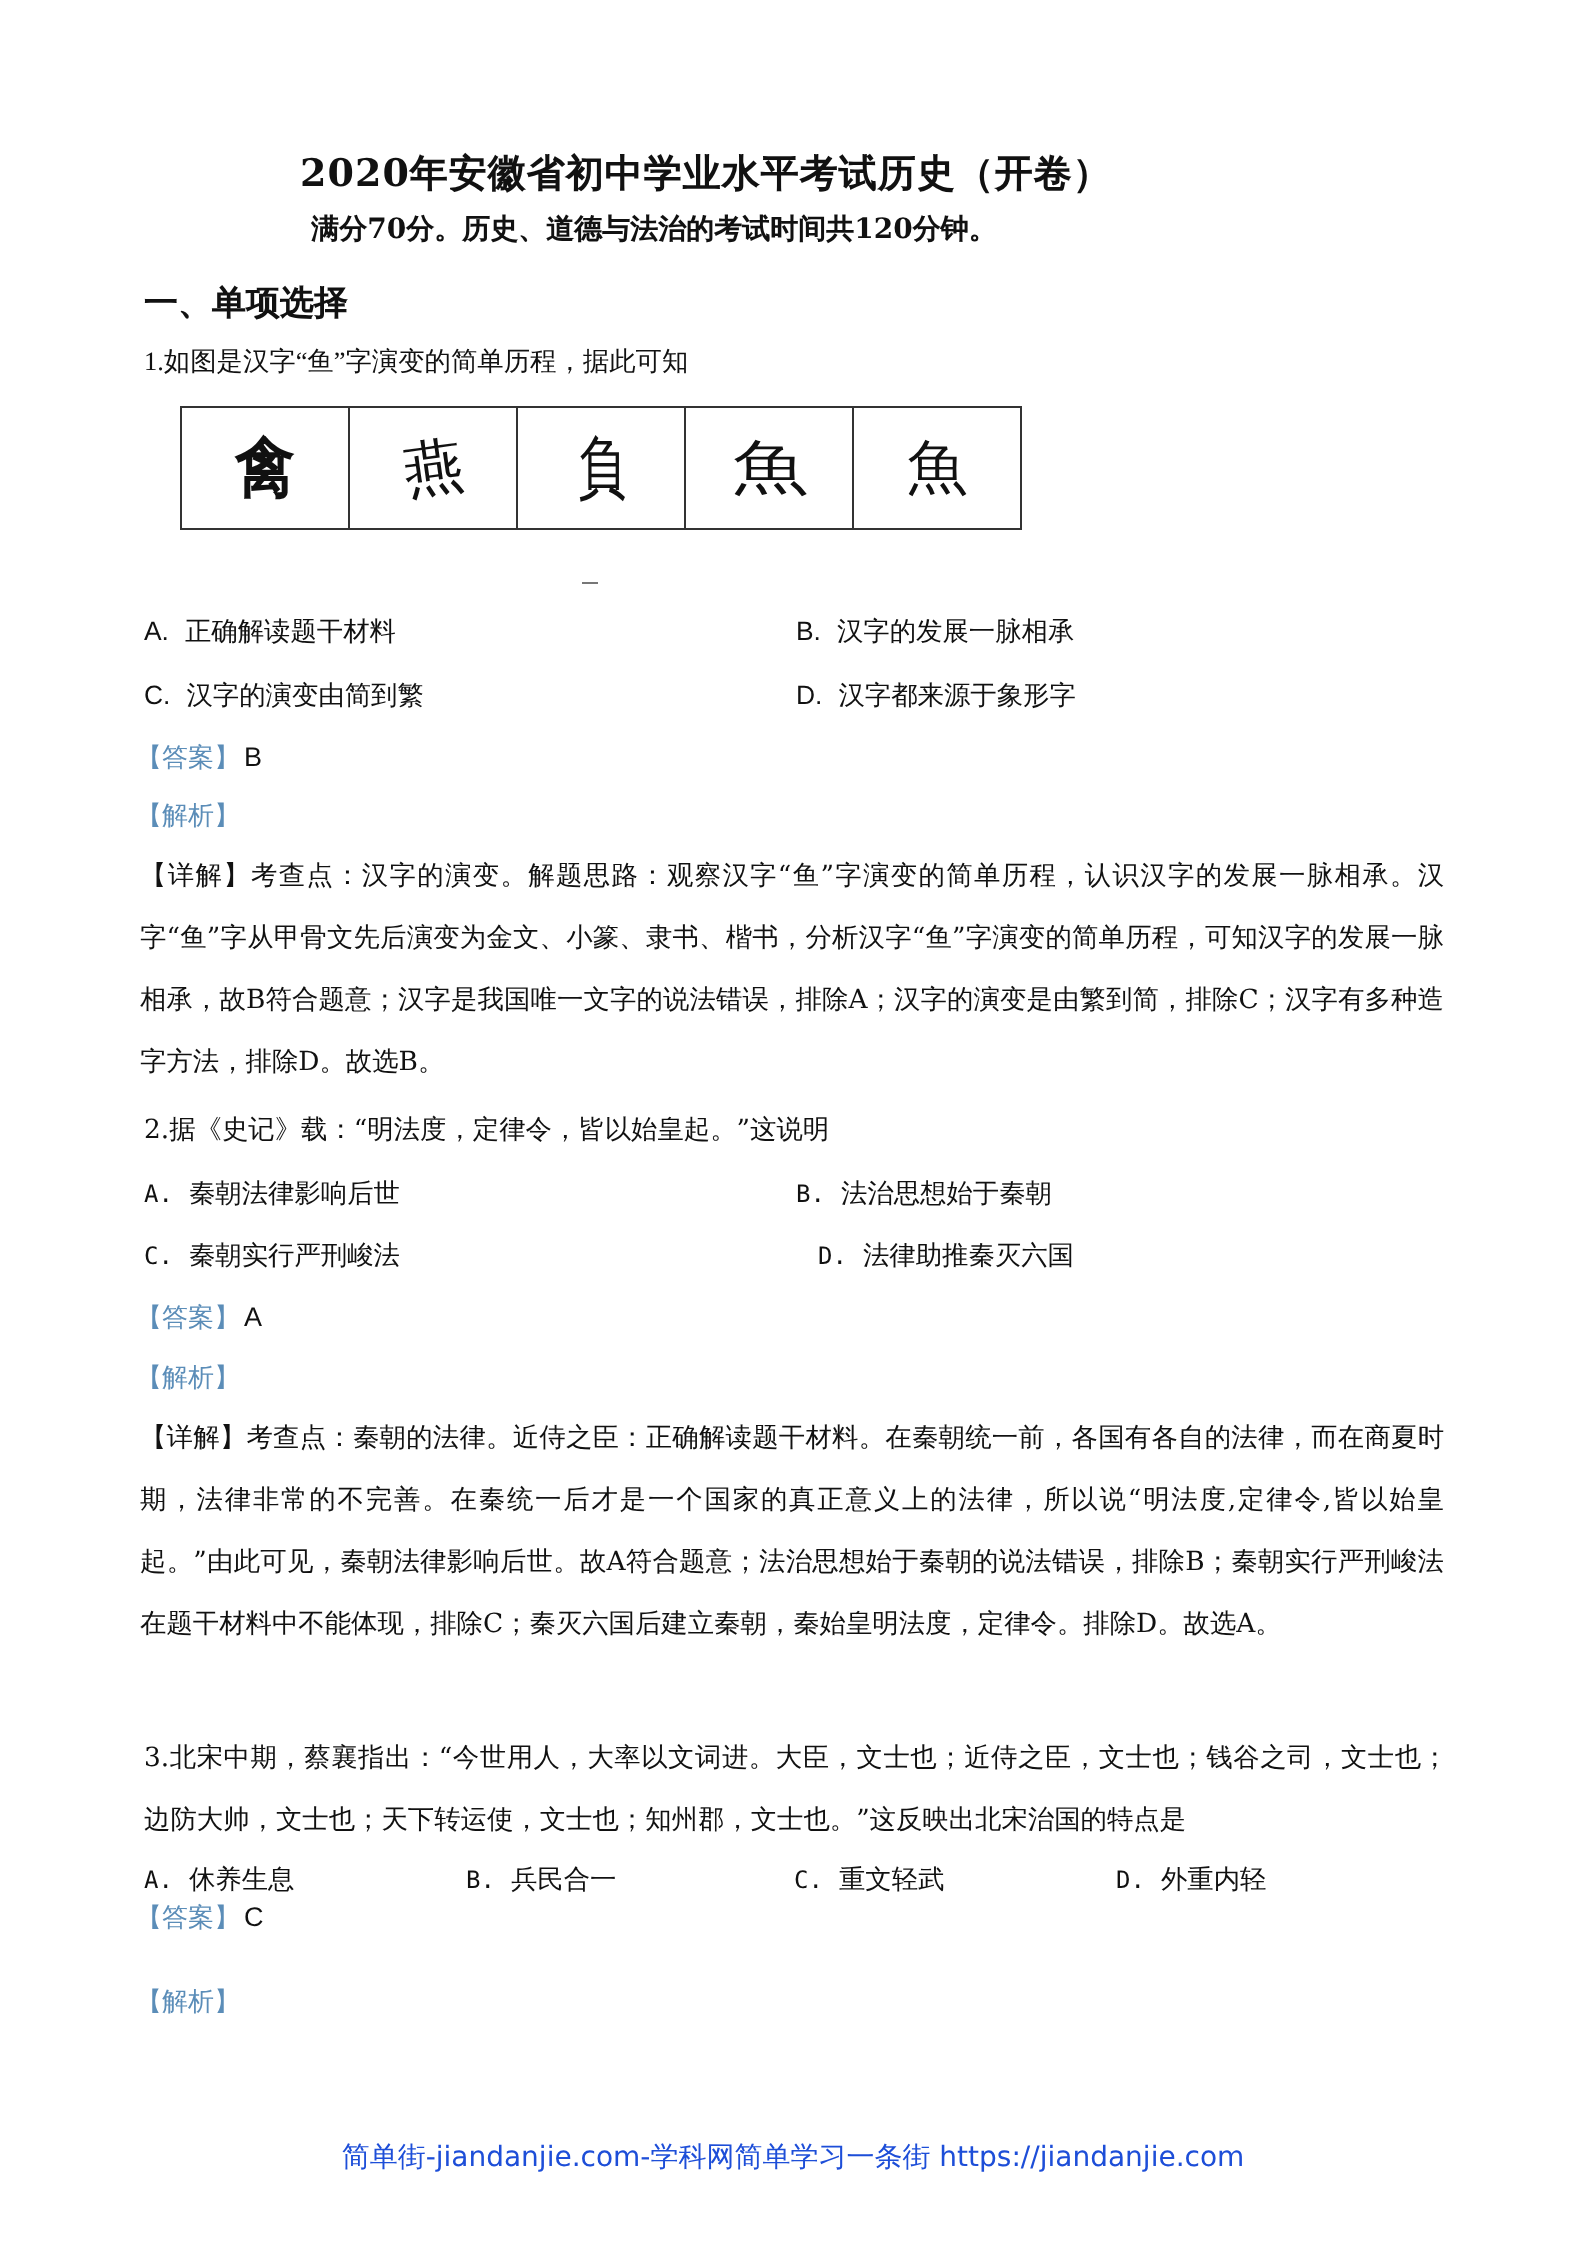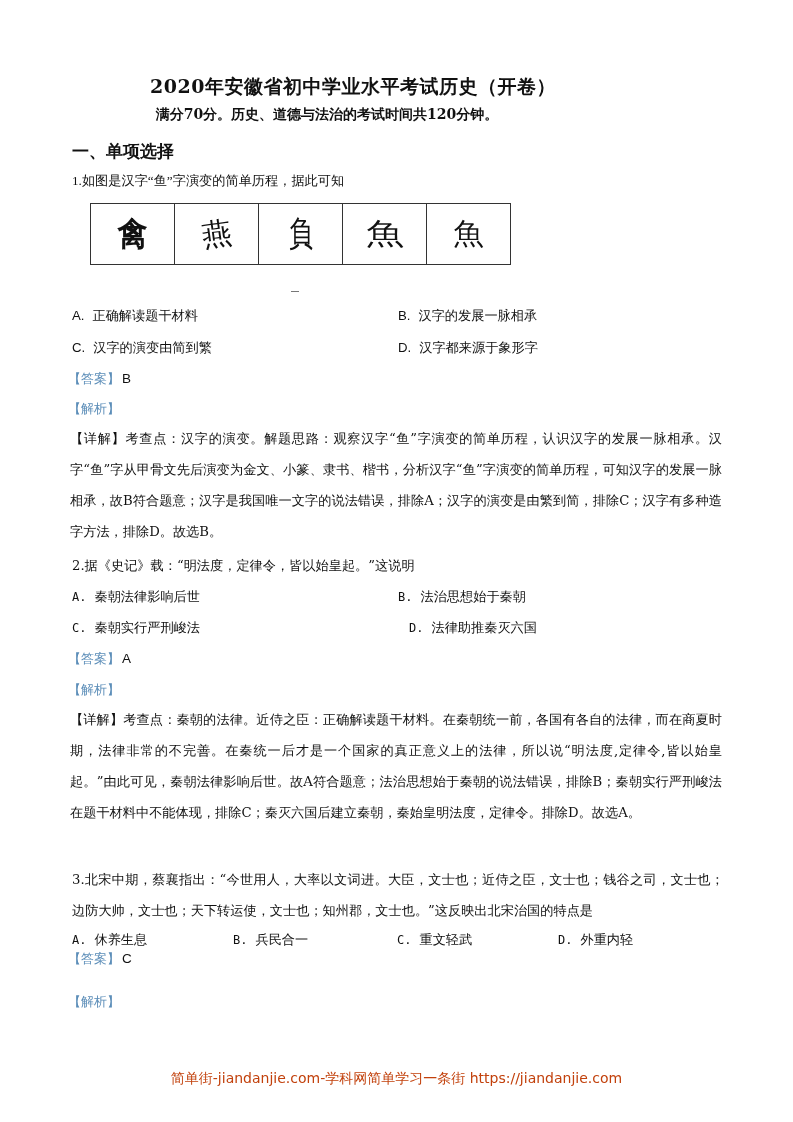--- a/index.html
+++ b/index.html
@@ -23,21 +23,21 @@
   table.evo td { border: 1.3px solid #333; width: 83px; text-align: center; padding: 0; }
   table.evo tr.hdr td { height: 23px; font-size: 11.5px; color: #333; }
   table.evo tr.glyph td { height: 60px; font-size: 30px; }
   .g1 { font-family: "DejaVu Serif", serif; font-weight: bold; transform: scaleY(1.1); display:inline-block; }
   .g2 { font-family: "DejaVu Serif", serif; display:inline-block; transform: rotate(-8deg); }
   .g3 { font-family: "DejaVu Serif", serif; display:inline-block; transform: scaleX(0.8) scaleY(1.15); }
   .g4 { font-family: "DejaVu Sans", sans-serif; display:inline-block; transform: scaleX(1.25); }
   .g5 { font-family: "DejaVu Serif", serif; display:inline-block; }
   .tickmark { position: absolute; top: 291px; left: 291px; width: 8px; height: 1px; background: #777; }
   .footer { position: absolute; top: 1070px; left: 0; width: 793px; text-align: center;
-            font-family: "DejaVu Sans", sans-serif; font-size: 14px; color: #c2410c; }
+            font-family: "DejaVu Sans", sans-serif; font-size: 14px; color: #1d4ed8; }
 </style>
 </head>
 <body>
 
 <div class="title">2020年安徽省初中学业水平考试历史（开卷）</div>
 <div class="subtitle">满分70分。历史、道德与法治的考试时间共120分钟。</div>
 <div class="section">一、单项选择</div>
 
 <div>
   <div class="line" style="top:172px;font-family:Liberation Serif, serif;">

